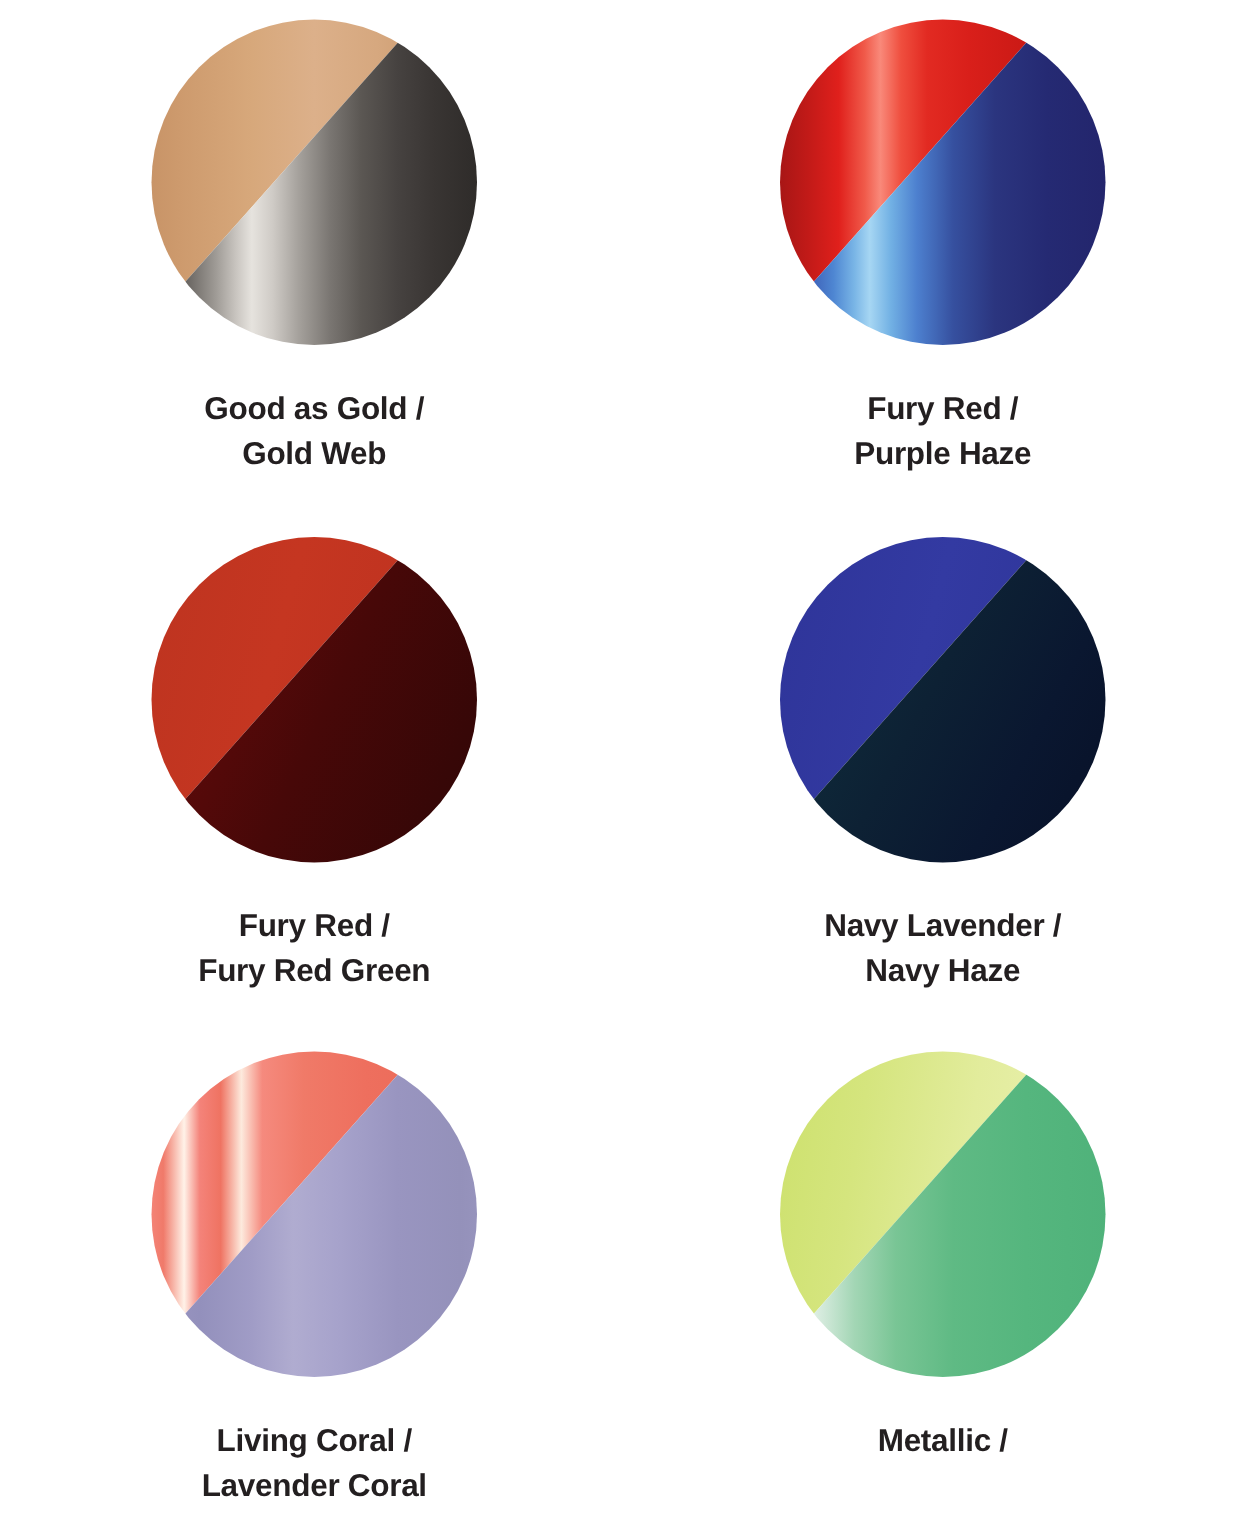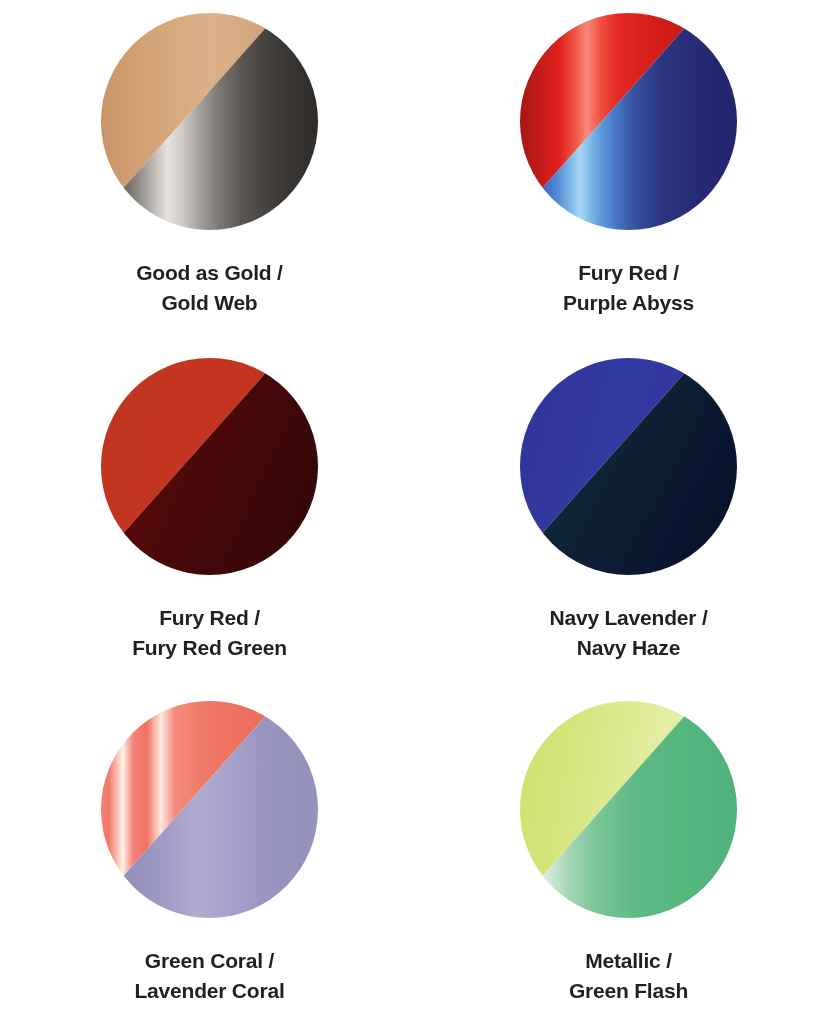--- a/index.html
+++ b/index.html
@@ -192,21 +192,21 @@
 
   <div class="swatch-cell row1">
     <div class="swatch-disc-wrap">
       <div class="swatch-disc">
         <div class="half half-a furyred-a"></div>
         <div class="half half-b purpleabyss-b"></div>
       </div>
     </div>
     <div class="swatch-label">
       <span class="line">Fury Red /</span>
-      <span class="line">Purple Abyss</span>
+      <span class="line">Purple Haze</span>
     </div>
   </div>
 
   <div class="swatch-cell row2">
     <div class="swatch-disc-wrap">
       <div class="swatch-disc">
         <div class="half half-a furyred2-a"></div>
         <div class="half half-b furyredsmoke-b"></div>
       </div>
     </div>
@@ -230,31 +230,30 @@
   </div>
 
   <div class="swatch-cell row3">
     <div class="swatch-disc-wrap">
       <div class="swatch-disc">
         <div class="half half-a livingcoral-a"></div>
         <div class="half half-b lavenderhaze-b"></div>
       </div>
     </div>
     <div class="swatch-label">
-      <span class="line">Green Coral /</span>
+      <span class="line">Living Coral /</span>
       <span class="line">Lavender Coral</span>
     </div>
   </div>
 
   <div class="swatch-cell row3">
     <div class="swatch-disc-wrap">
       <div class="swatch-disc">
         <div class="half half-a glowstick-a"></div>
         <div class="half half-b greenflash-b"></div>
       </div>
     </div>
     <div class="swatch-label">
       <span class="line">Metallic /</span>
-      <span class="line">Green Flash</span>
     </div>
   </div>
 
 </div>
 
 </body></html>

